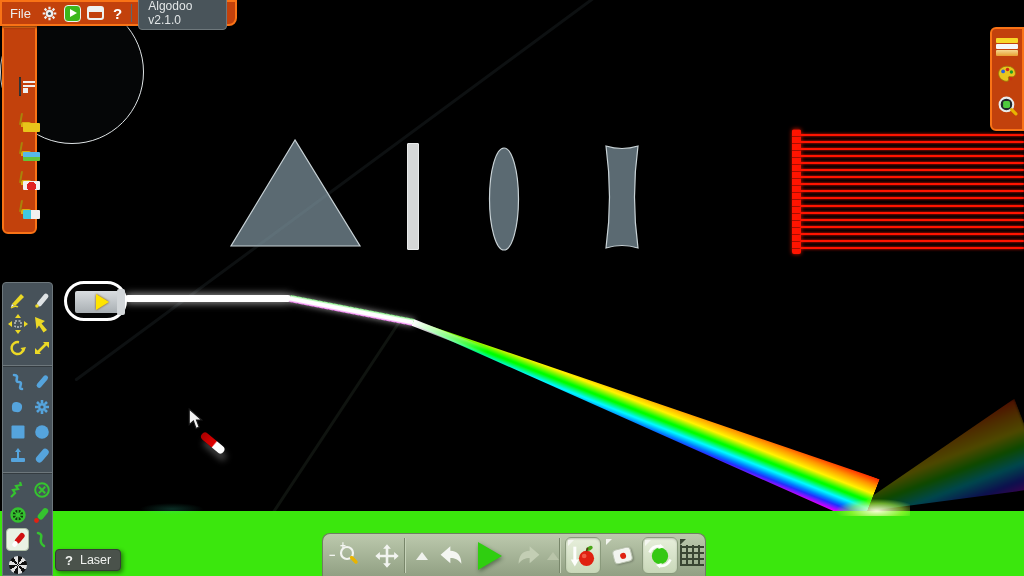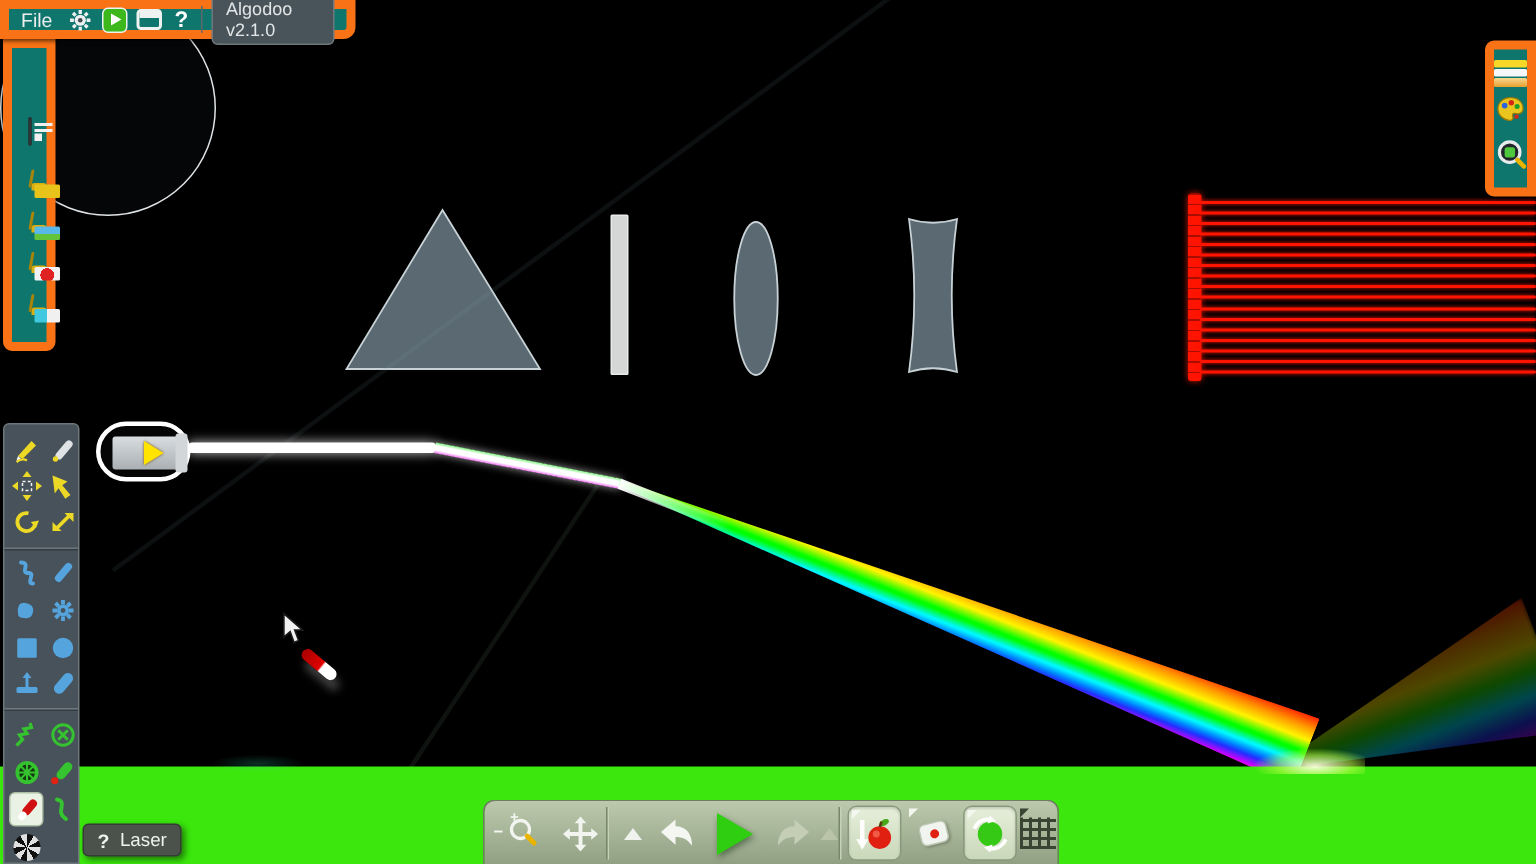--- a/index.html
+++ b/index.html
@@ -55,21 +55,21 @@
   .red-beam { position:absolute; left:0; width:100%; height:2px; border-radius:1px; }
 
   
   .cursor { position:absolute; left:188px; top:408px; z-index:40; }
   .laser-pen-cursor { position:absolute; left:202px; top:430px; width:28px; height:8px; z-index:40;
                       transform:rotate(40deg); transform-origin:0 50%; border-radius:4px;
                       background:linear-gradient(90deg,#a80000 0%,#e00000 55%,#ffffff 60%,#ffffff 100%);
                       box-shadow:6px 4px 6px rgba(255,255,255,.25); }
 
   
-  .panel { background:#0f766e; border:6px solid #f97316; box-shadow:0 1px 3px rgba(0,0,0,.6); }
+  .panel { background:#c2410c; border:2px solid #f97316; box-shadow:0 1px 3px rgba(0,0,0,.6); }
   .topbar { position:absolute; left:0; top:0; width:237px; height:26px; z-index:20;
             border-radius:0 0 8px 0; display:flex; align-items:center; gap:6px; padding:0 8px; }
   .topbar-label { color:#eceeee; font-size:13px; }
   .chip { background:#49545a; border:1px solid #6e787c; border-radius:4px; color:#e2e6e7;
           font-size:12px; padding:2px 9px; }
   .vdiv { width:1px; height:18px; background:#5d676c; }
   .mini-btn { width:18px; height:18px; display:flex; align-items:center; justify-content:center; }
   .play-chip { width:17px; height:17px; background:#3cb81c; border:1.5px solid #eef2f0; border-radius:4px;
                display:flex; align-items:center; justify-content:center; }
   .play-chip i { display:block; width:0; height:0; border-left:7px solid #fff;

